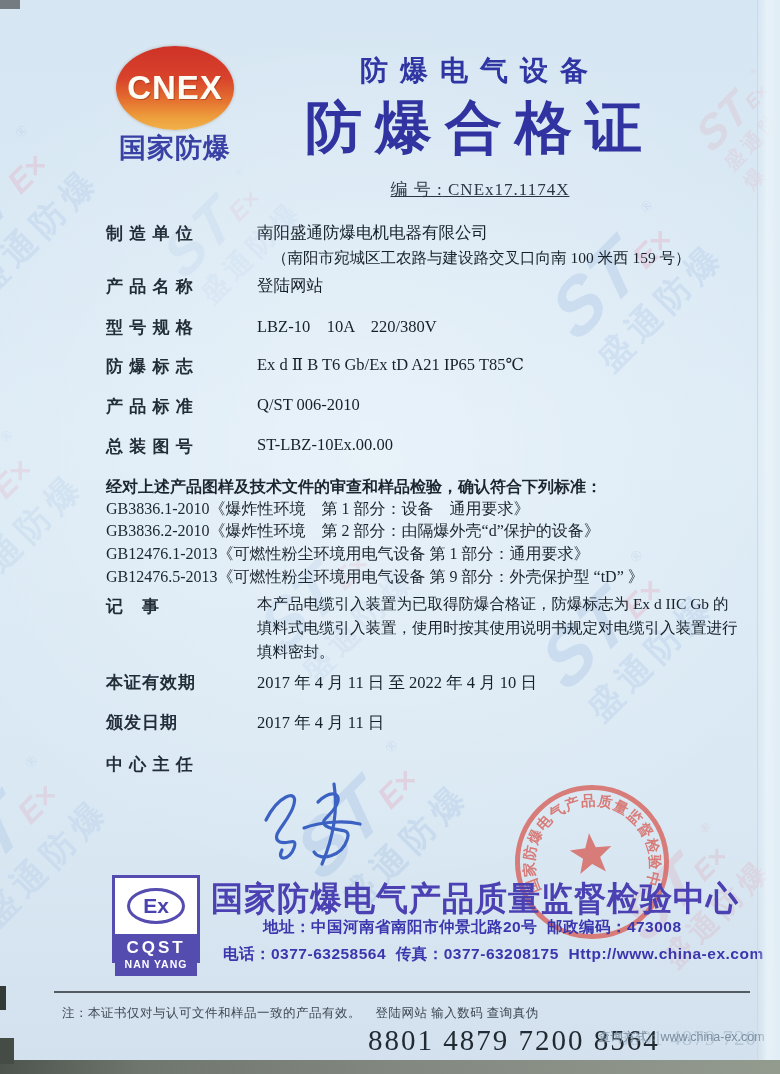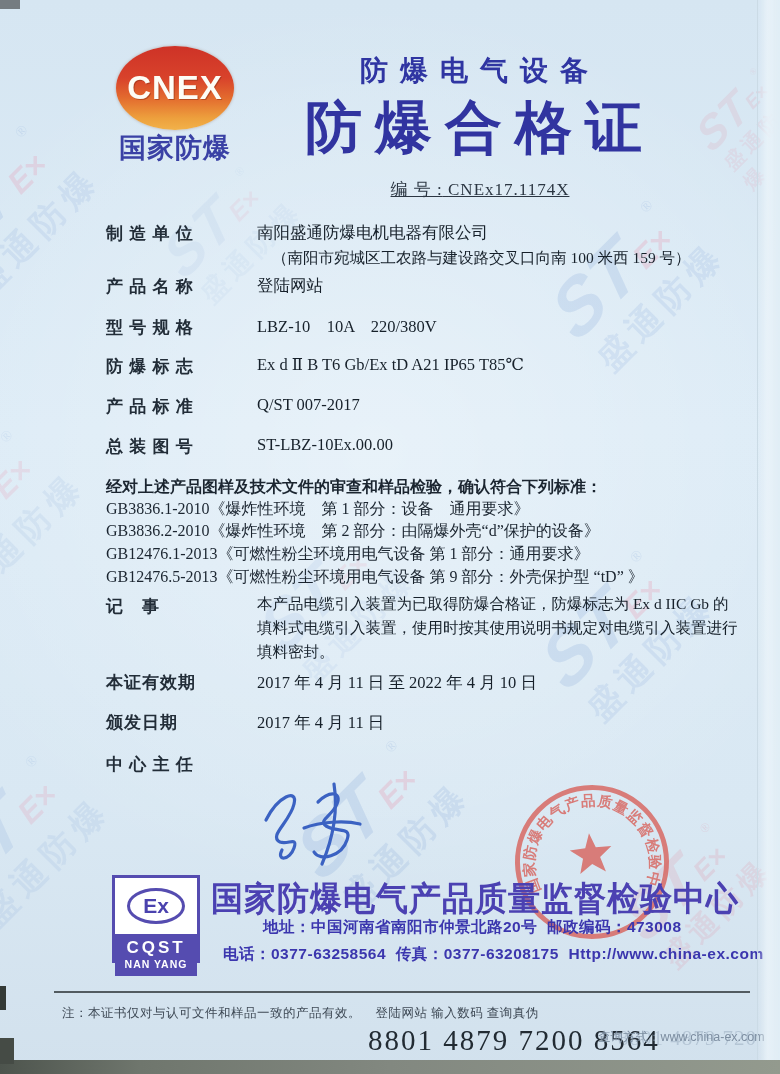--- a/index.html
+++ b/index.html
@@ -209,21 +209,21 @@
   <div class="abs flabel" style="left:106px;top:275px;">产 品 名 称</div>
   <div class="abs fvalue" style="left:257px;top:275px;">登陆网站</div>
 
   <div class="abs flabel" style="left:106px;top:316px;">型 号 规 格</div>
   <div class="abs fvalue" style="left:257px;top:316px;">LBZ-10　10A　220/380V</div>
 
   <div class="abs flabel" style="left:106px;top:355px;">防 爆 标 志</div>
   <div class="abs fvalue" style="left:257px;top:355px;">Ex d Ⅱ B T6 Gb/Ex tD A21 IP65 T85℃</div>
 
   <div class="abs flabel" style="left:106px;top:395px;">产 品 标 准</div>
-  <div class="abs fvalue" style="left:257px;top:395px;">Q/ST 007-2017</div>
+  <div class="abs fvalue" style="left:257px;top:395px;">Q/ST 006-2010</div>
 
   <div class="abs flabel" style="left:106px;top:435px;">总 装 图 号</div>
   <div class="abs fvalue" style="left:257px;top:435px;font-family:Liberation Serif, serif;">ST-LBZ-10Ex.00.00</div>
 
   <div class="abs std" style="left:106px;top:477px;font-weight:600;">经对上述产品图样及技术文件的审查和样品检验，确认符合下列标准：</div>
   <div class="abs std" style="left:106px;top:499px;">GB3836.1-2010《爆炸性环境　第 1 部分：设备　通用要求》</div>
   <div class="abs std" style="left:106px;top:521px;">GB3836.2-2010《爆炸性环境　第 2 部分：由隔爆外壳“d”保护的设备》</div>
   <div class="abs std" style="left:106px;top:544px;">GB12476.1-2013《可燃性粉尘环境用电气设备 第 1 部分：通用要求》</div>
   <div class="abs std" style="left:106px;top:567px;">GB12476.5-2013《可燃性粉尘环境用电气设备 第 9 部分：外壳保护型 “tD” 》</div>
 

